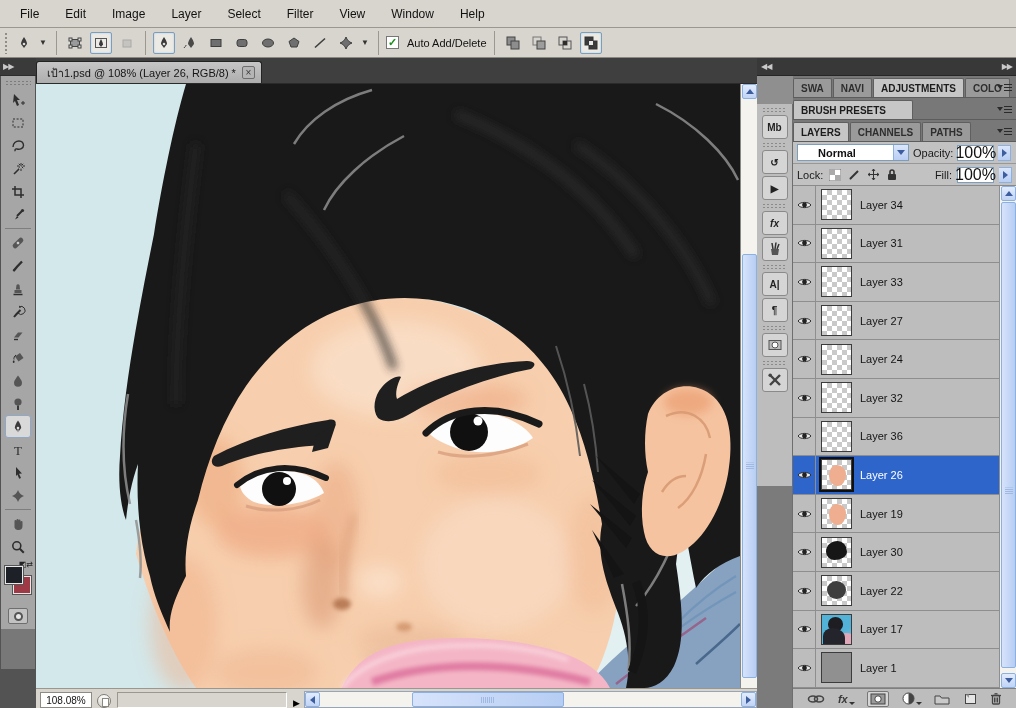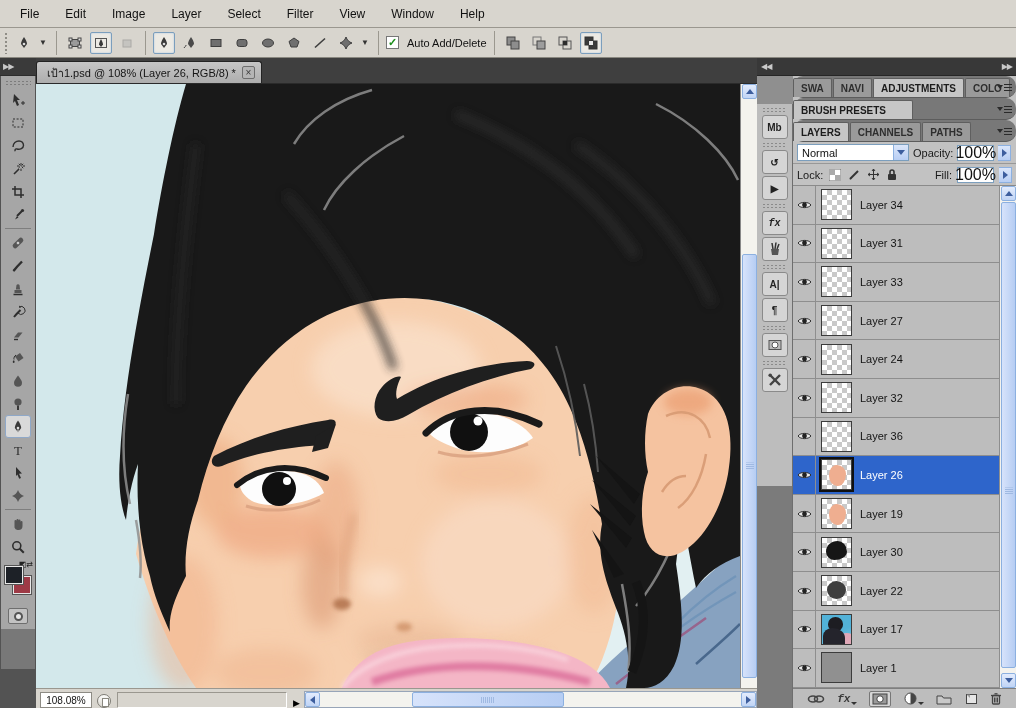--- a/index.html
+++ b/index.html
@@ -69,32 +69,32 @@
   #hscroll-spacer1 { width:92px; } #hscroll-spacer2 { flex:1; }
   #hscroll-thumb { width:152px; height:15px; }
 
   
   #right-dock { left:757px; top:58px; width:259px; height:650px; background:#8f8f8f; }
   #dock-topbar { height:18px; background:#383838; color:#c9c9c9; display:flex; align-items:center; justify-content:space-between; padding:0 4px; font-size:8px; letter-spacing:-1px; border-bottom:1px solid #262626; }
   #icon-strip { position:absolute; left:0; top:18px; width:36px; height:632px; background:#bdbdbd; border-right:1px solid #6e6e6e;margin-top:28px; }
   .strip-btn { width:26px; height:24px; margin:2px auto; background:#d5d5d5; border:1px solid #8a8a8a; border-radius:3px; display:flex; align-items:center; justify-content:center; font-size:10px; color:#222; font-weight:bold; }
   .strip-grip { height:6px; margin:3px 5px 1px; background-image:radial-gradient(#8a8a8a 1px, transparent 1.2px); background-size:4px 3px; }
   #strip-filler { position:absolute; left:0; bottom:0; width:35px; height:250px; background:#7b7b7b; }
-  .glyph-italic { font-style:italic; font-family:Liberation Mono, monospace; }
+  .glyph-italic { font-style:italic; font-family:Liberation Sans, sans-serif; }
 
   #panels { position:absolute; left:36px; top:18px; width:223px; height:632px; background:#c2c2c2; }
-  .ptab-strip { height:22px; background:#787878; display:flex; align-items:flex-end; border-bottom:1px solid #5c5c5c; position:relative;border-radius:10px; }
+  .ptab-strip { height:22px; background:#787878; display:flex; align-items:flex-end; border-bottom:1px solid #5c5c5c; position:relative; }
   .ptab { height:19px; padding:0 7px; display:flex; align-items:center; font-size:10px; font-weight:bold; color:#2e2e2e; background:#9a9a9a; border:1px solid #5f5f5f; border-bottom:none; border-radius:2px 2px 0 0; margin-right:1px; white-space:nowrap; overflow:hidden; }
   .ptab.active { background:#c6c6c6; color:#1c1c1c; }
   .pmenu { position:absolute; right:3px; top:5px; width:16px; height:12px; display:flex; align-items:center; gap:1px; color:#2a2a2a; }
   .pmenu .tri { width:0; height:0; border-left:3px solid transparent; border-right:3px solid transparent; border-top:4px solid #2a2a2a; }
   .pmenu .lines { width:8px; height:7px; background-image:repeating-linear-gradient(#2a2a2a 0 1px, transparent 1px 3px); }
 
   .blendrow { height:22px; display:flex; align-items:center; padding:0 4px; gap:4px; border-bottom:1px solid #989898; }
-  #blend-select { width:112px; height:17px; background:#fff; border:1px solid #7b9ebd; display:flex; align-items:center; justify-content:space-between; padding-left:4px; font-size:11px; color:#111; }
+  #blend-select { width:112px; height:17px; background:#fff; border:1px solid #7b9ebd; display:flex; align-items:center; justify-content:space-between; padding-left:20px; font-size:11px; color:#111;font-weight:bold; }
   .chev-btn { width:15px; height:15px; background:linear-gradient(#dbe6fa,#b8cef4); border-left:1px solid #8cb0e0; display:flex; align-items:center; justify-content:center; }
   .chev-down { width:0; height:0; border-left:4px solid transparent; border-right:4px solid transparent; border-top:5px solid #3d5e9e; }
   .num-field { width:37px; height:16px; background:#fff; border:1px solid #7b9ebd; display:flex; align-items:center; justify-content:center; font-size:16px; color:#111; }
   .num-arrow { width:13px; height:16px; background:linear-gradient(#dbe6fa,#b8cef4); border:1px solid #8cb0e0; border-left:none; display:flex; align-items:center; justify-content:center; }
   .num-arrow .tri-r { width:0; height:0; border-top:4px solid transparent; border-bottom:4px solid transparent; border-left:5px solid #3d5e9e; }
   .rowlabel { font-size:11px; color:#1a1a1a; }
   .lockrow { height:22px; display:flex; align-items:center; padding:0 4px; gap:5px; border-bottom:1px solid #8a8a8a; }
   .lock-ic { width:14px; height:14px; display:flex; align-items:center; justify-content:center; }
 
   #layer-list { position:absolute; left:0; top:110px; width:223px; height:502px; background:#bdbdbd; overflow:hidden; }

